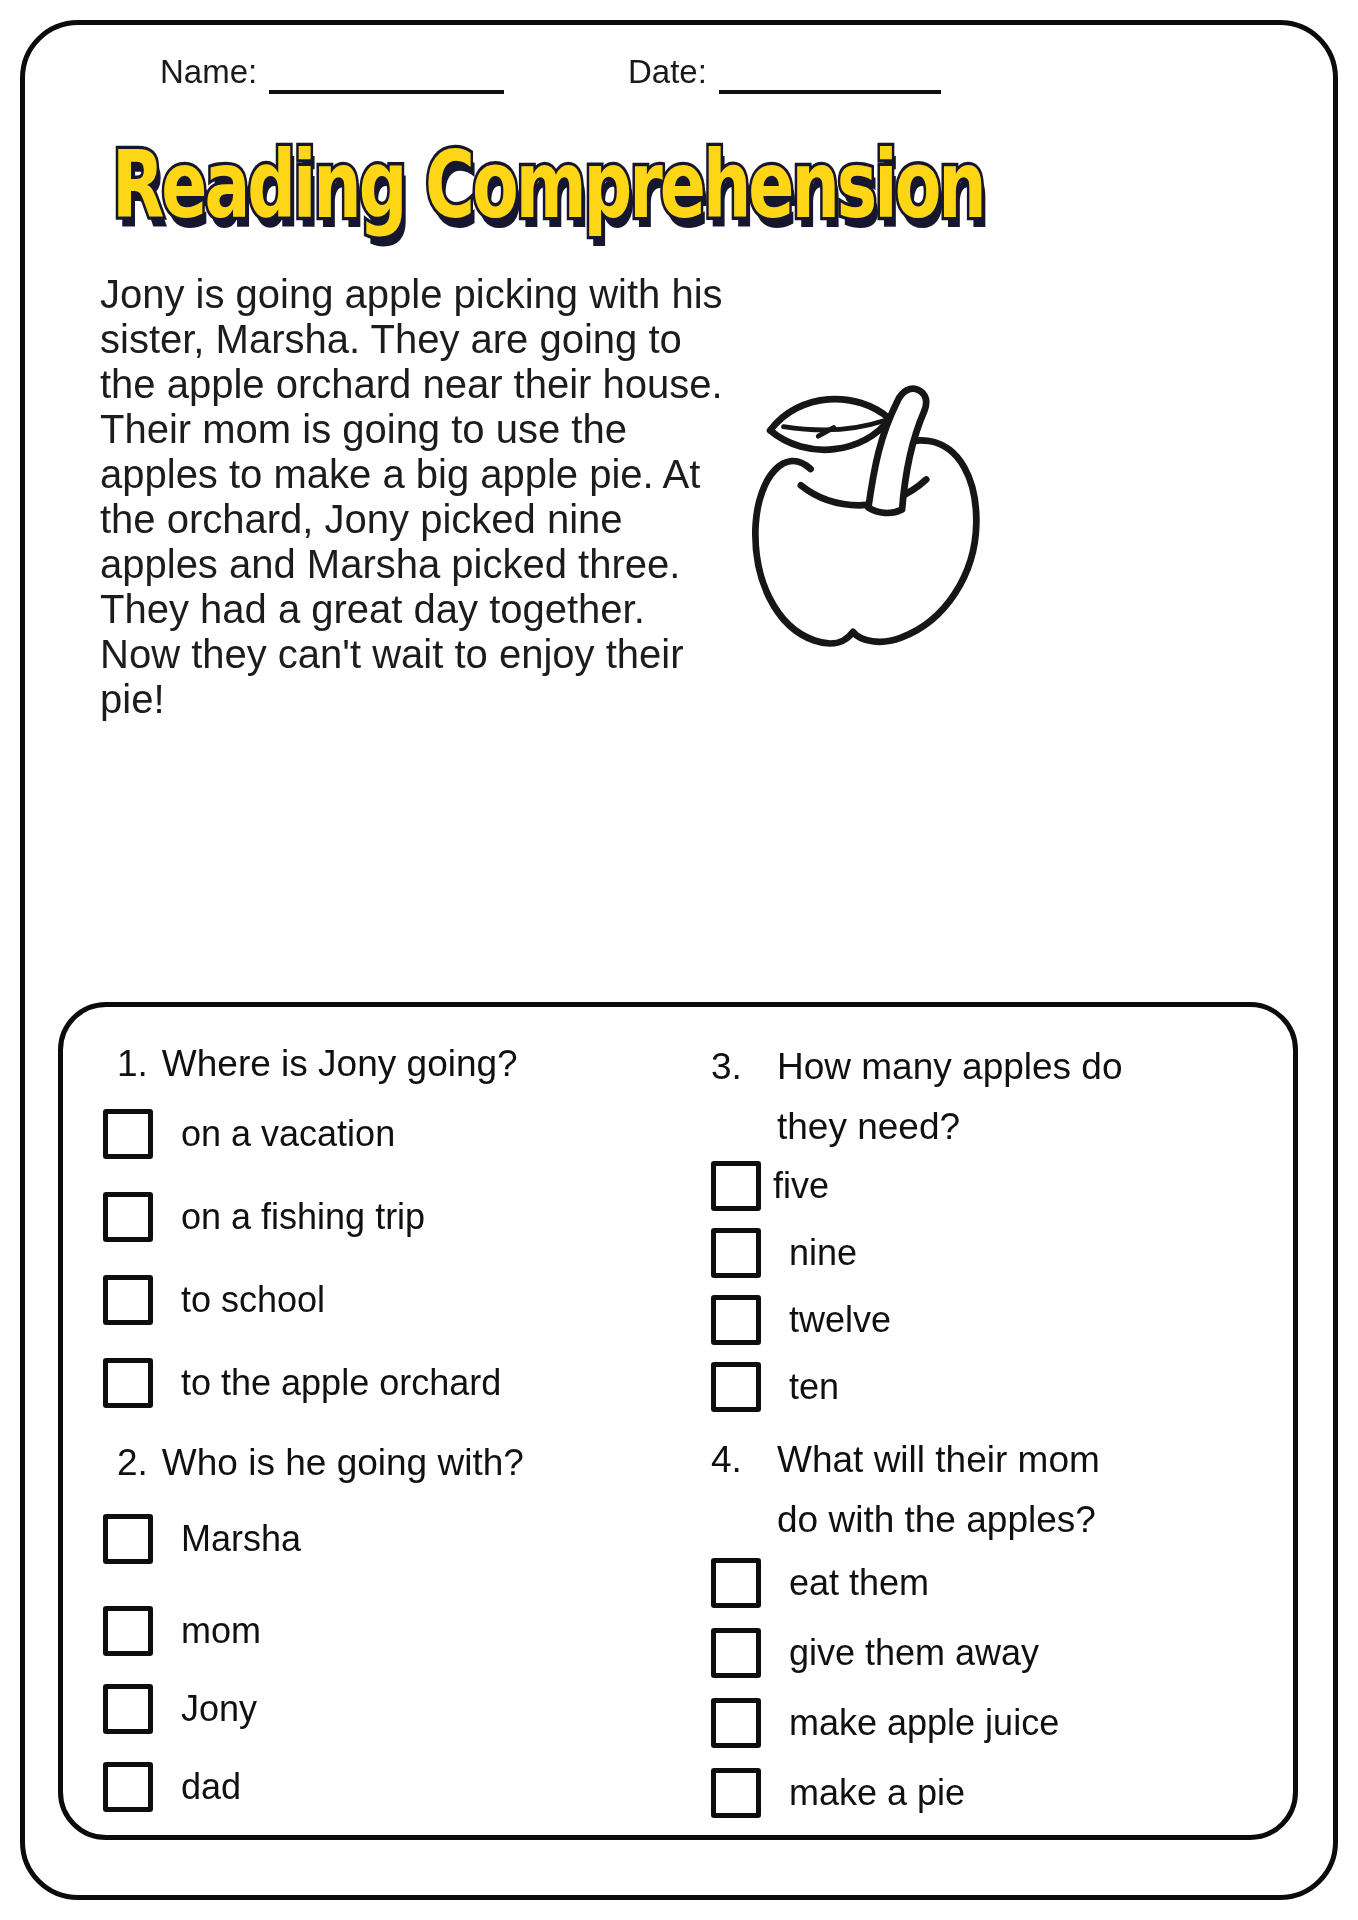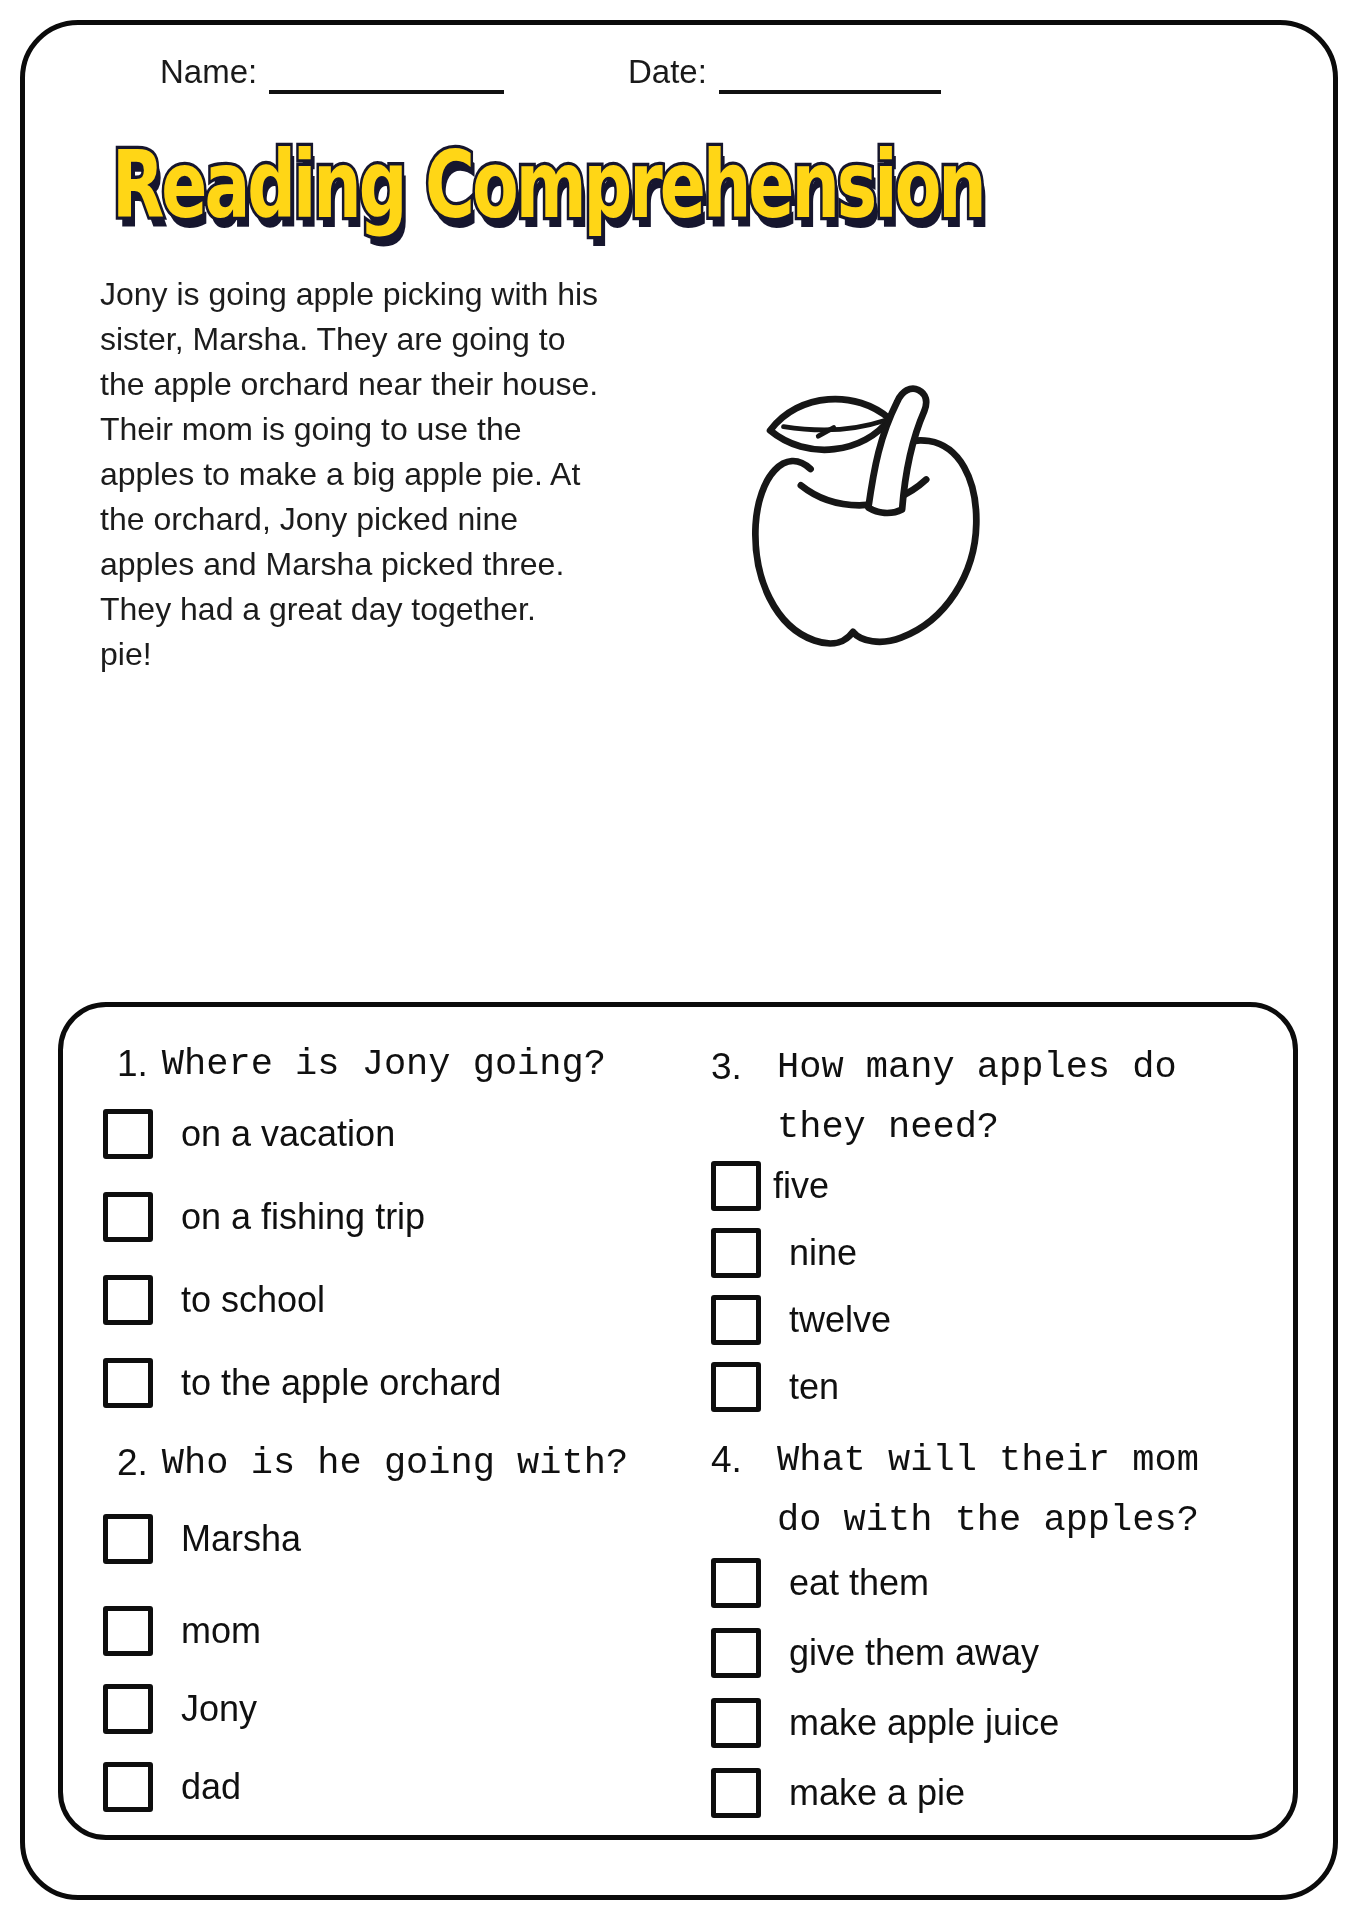--- a/index.html
+++ b/index.html
@@ -29,40 +29,40 @@
     font-size:68px; letter-spacing:-3px; white-space:nowrap;
     color:#ffd616;
     -webkit-text-stroke:5px #16162e;
     paint-order:stroke fill;
     text-shadow:4px 7px 0 #16162e;
     transform:scaleY(1.35); transform-origin:left top;
   }
   
   .passage {
     position:absolute; left:100px; top:272px; width:650px;
-    font-size:32px; line-height:45px; color:#1c1c1c;
+    font-size:40px; line-height:45px; color:#1c1c1c;
   }
   
   .apple { position:absolute; left:742px; top:336px; width:272px; height:318px; }
   
   .questions-box {
     position:absolute; left:58px; top:1002px; width:1240px; height:838px;
     border:5px solid #0b0b0b; border-radius:48px; background:#ffffff;
   }
   .q-col { position:absolute; top:0; }
   .col-left  { left:40px;  width:580px; padding-top:34px; }
   .col-right { left:648px; width:575px; padding-top:30px; }
   .q-heading {
     display:flex; align-items:flex-start; font-size:37px; color:#101010;
   }
   .col-left .q-heading { margin-left:14px; line-height:46px; gap:14px; }
   .col-right .q-heading { line-height:60px; gap:14px; }
   .q-num { flex:0 0 auto; }
   .col-right .q-num { flex-basis:52px; }
-  .q-lines { display:block;font-family:Liberation Mono, monospace; }
+  .q-lines { display:block; }
   .option { display:flex; align-items:center; height:50px; }
   .col-left  .option { gap:28px; }
   .col-right .option { gap:12px; }
   .checkbox {
     width:50px; height:50px; flex:0 0 auto;
     border:5px solid #0e0e0e; border-radius:3px; background:#fff; cursor:pointer;
   }
   .opt-label { font-size:36px; color:#101010; line-height:50px; }
   
   .col-left .option.first   { margin-top:22px; }
@@ -96,20 +96,21 @@
 
   <div class="passage">
     <div>Jony is going apple picking with his</div>
     <div>sister, Marsha. They are going to</div>
     <div>the apple orchard near their house.</div>
     <div>Their mom is going to use the</div>
     <div>apples to make a big apple pie. At</div>
     <div>the orchard, Jony picked nine</div>
     <div>apples and Marsha picked three.</div>
     <div>They had a great day together.</div>
+    <div>Now they can't wait to enjoy their</div>
     <div>pie!</div>
   </div>
 
   <svg class="apple" viewBox="0 0 280 330" aria-hidden="true">
     <g fill="none" stroke="#161616" stroke-width="7" stroke-linecap="round" stroke-linejoin="round">
       <path d="M70,138 C44,114 16,146 13,196 C10,252 34,302 74,316 C94,323 107,317 114,307 C122,317 143,321 164,313 C210,296 241,247 242,195 C243,148 224,114 193,109 C174,106 158,113 149,126" fill="#ffffff"></path>
       <path d="M60,155 C95,183 152,184 190,149"></path>
       <path d="M28,98 C58,58 118,56 152,86 C126,122 66,130 28,98 Z" fill="#ffffff"></path>
       <path d="M42,94 C80,100 116,98 146,88" stroke-width="5"></path>
       <path d="M78,104 L94,95" stroke-width="5"></path>

